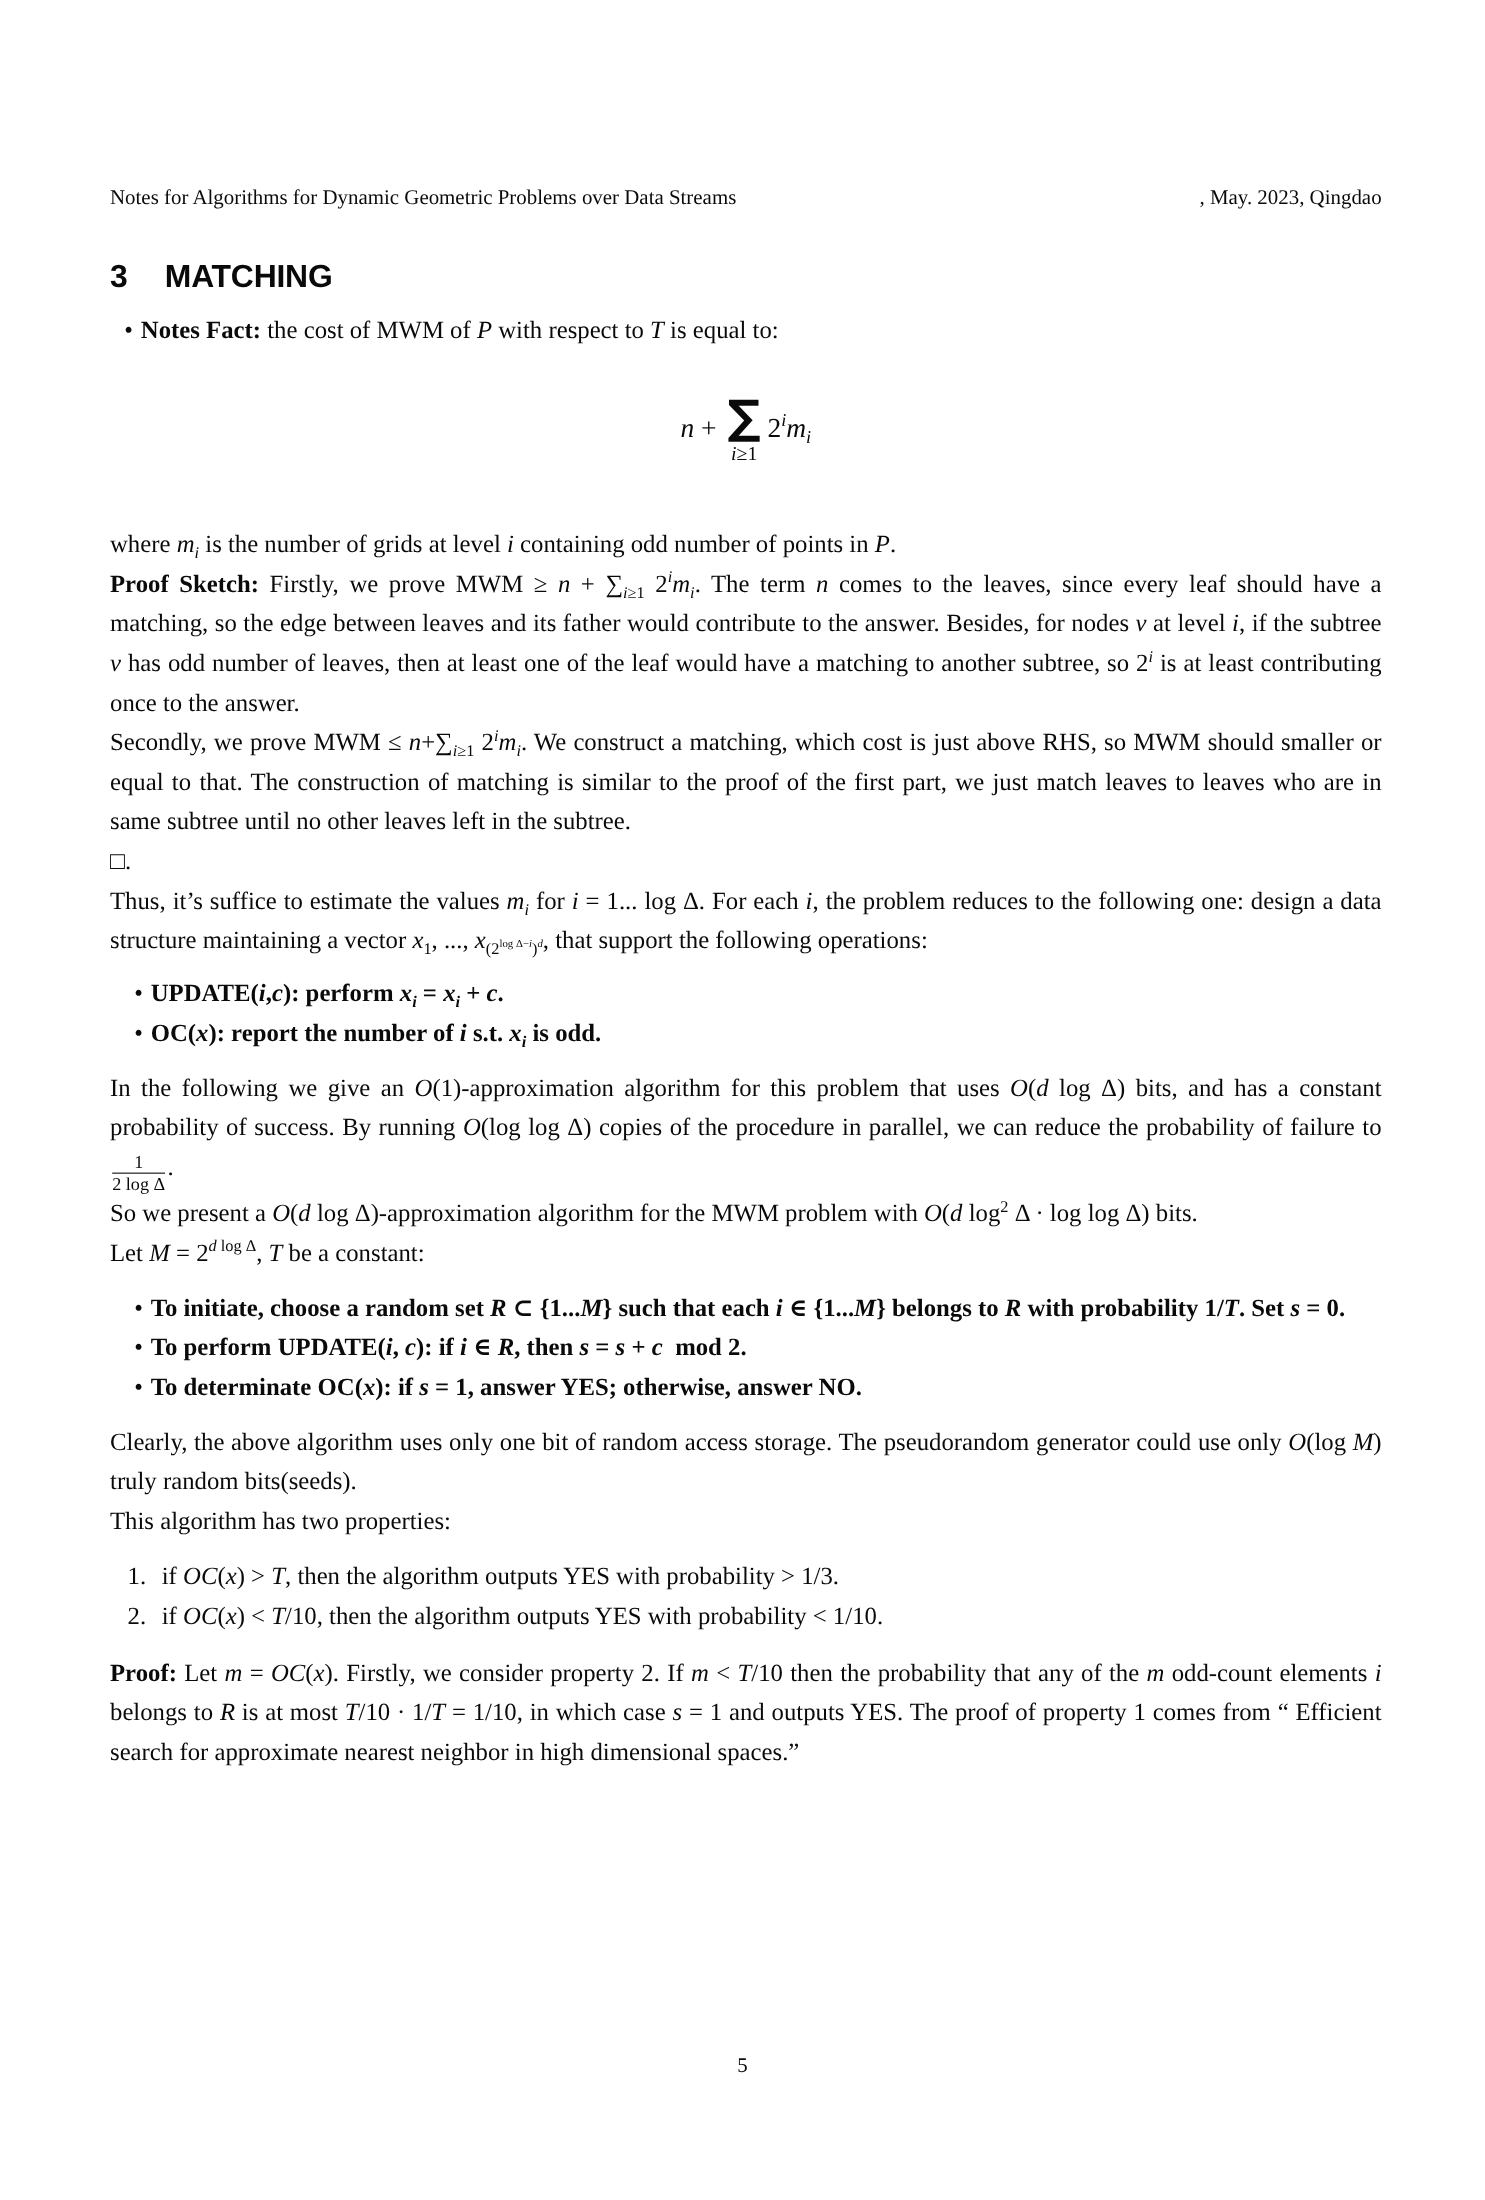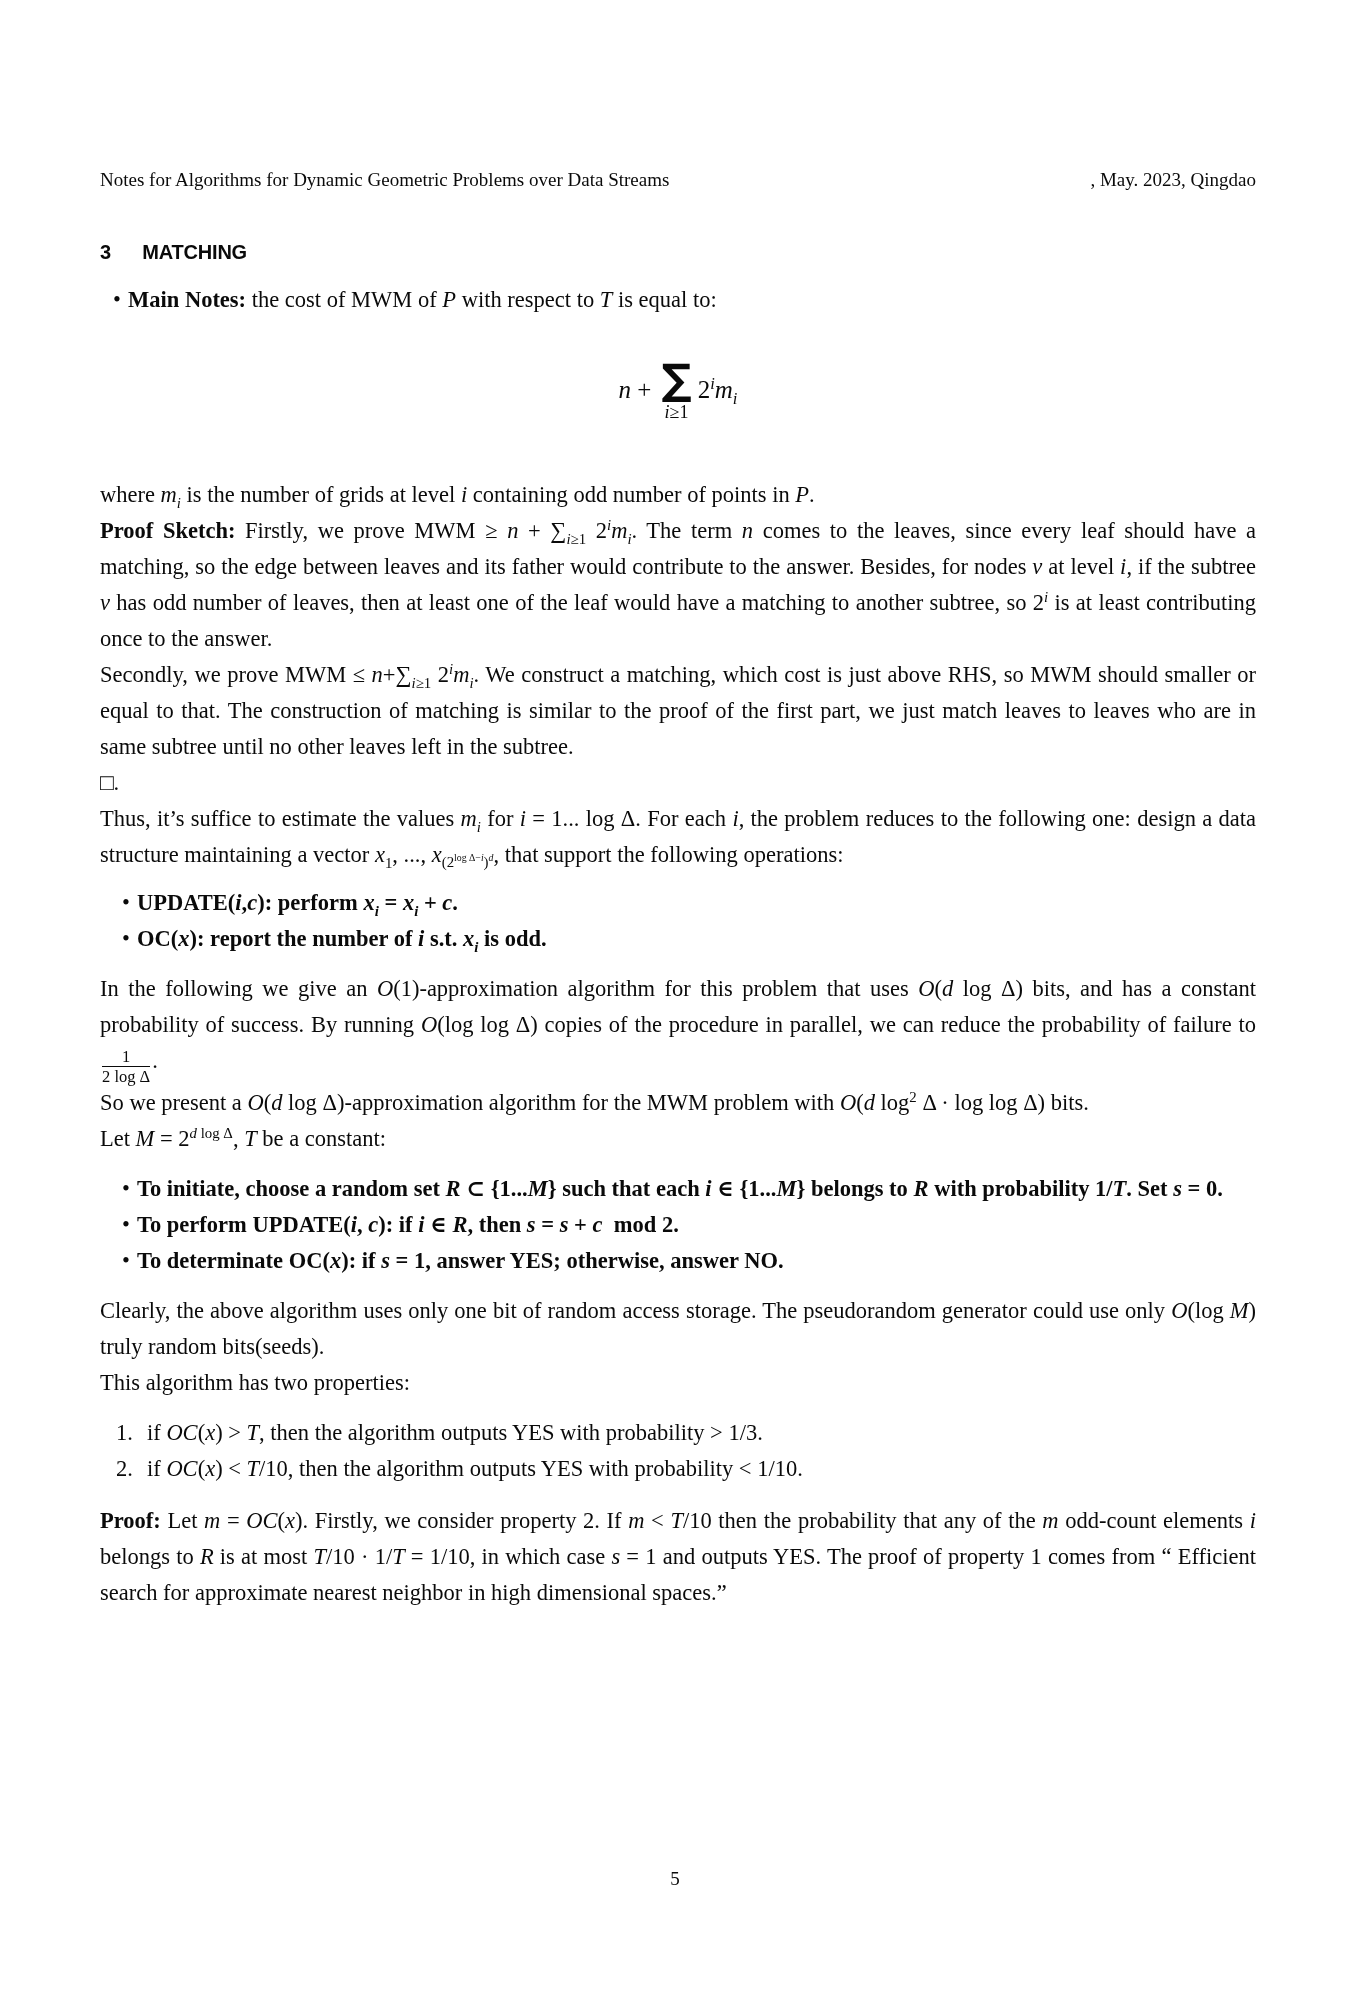--- a/index.html
+++ b/index.html
@@ -20,21 +20,21 @@
   }
   .running-head {
     display: flex;
     justify-content: space-between;
     font-size: 19px;
     line-height: 24px;
   }
   .sec {
     margin: 46px 0 0 0;
     font-family: "Liberation Sans", "DejaVu Sans", sans-serif;
-    font-size: 20px;
+    font-size: 29px;
     font-weight: 700;
     line-height: 28px;
     letter-spacing: -0.2px;
   }
   .sec .secnum { margin-right: 26px; }
   .para {
     margin: 0;
     font-size: 22.5px;
     line-height: 36px;
     text-align: justify;
@@ -132,21 +132,21 @@
       <span>, May. 2023, Qingdao</span>
     </header>
 
     <h2 class="sec">
       <span class="secnum">3</span>
       <span>MATCHING</span>
     </h2>
 
     <div class="mainfact">
       <span class="bullet-marker">•</span>
-      <span class="li-text"><b>Main Notes:</b> the cost of MWM of <i>P</i> with respect to <i>T</i> is equal to:</span>
+      <span class="li-text"><b>Notes Fact:</b> the cost of MWM of <i>P</i> with respect to <i>T</i> is equal to:</span>
     </div>
 
     <div class="displayformula">
       <span><i>n</i> +</span>
       <span class="bigsig">
         <span class="sg">∑</span>
         <span class="lim"><i>i</i>≥1</span>
       </span>
       <span>2<sup><i>i</i></sup><i>m</i><sub><i>i</i></sub></span>
     </div>

